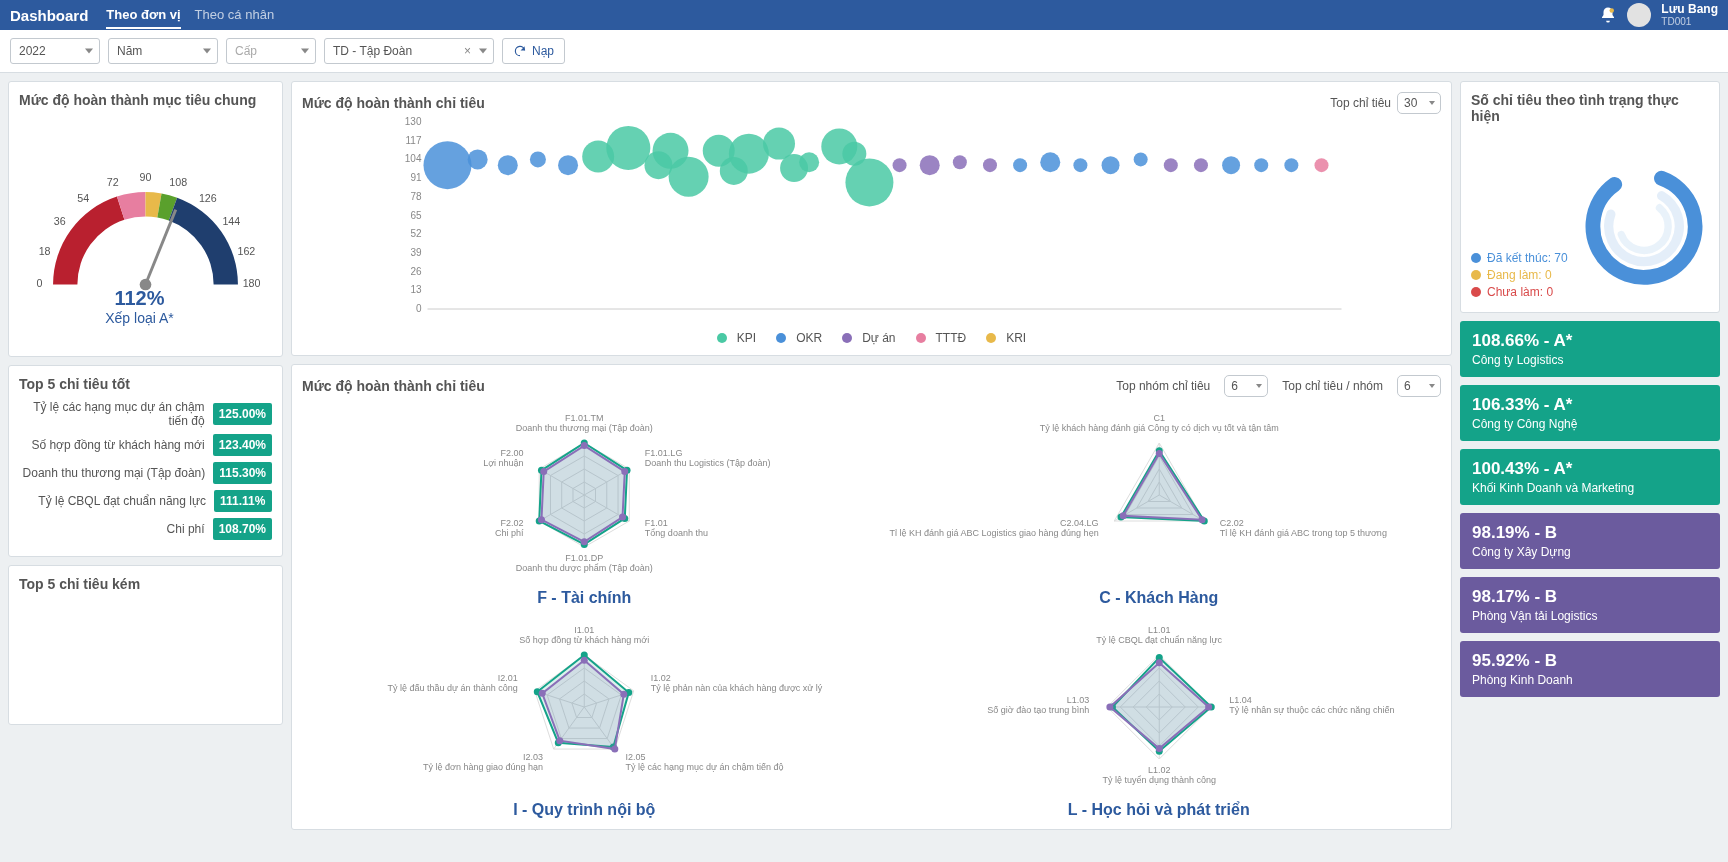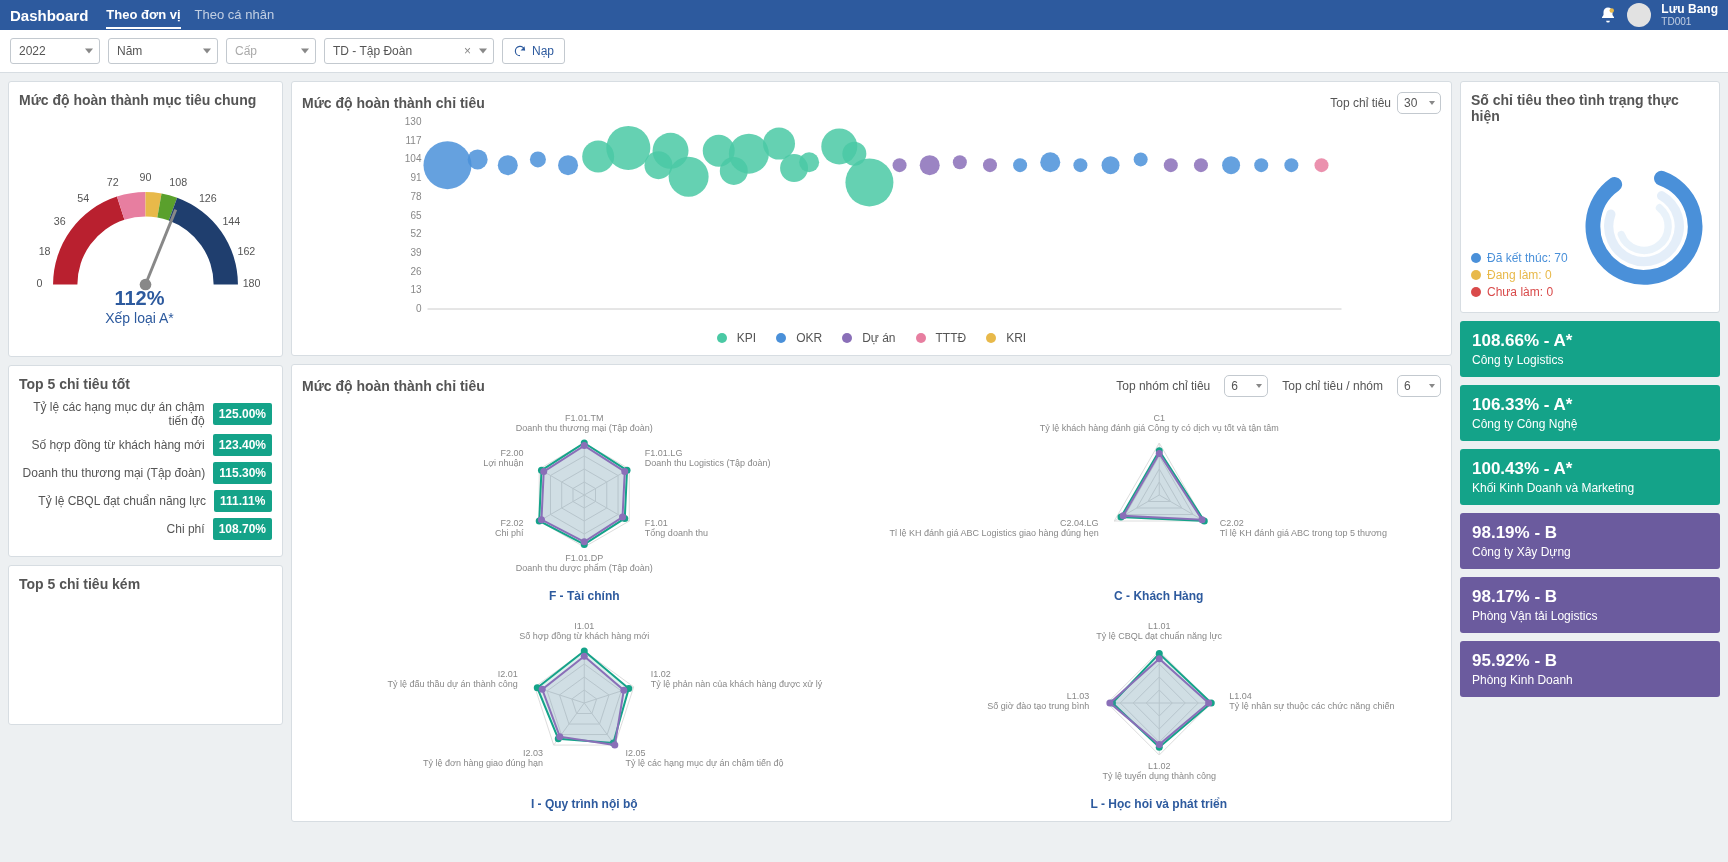--- a/index.html
+++ b/index.html
@@ -40,21 +40,21 @@
 .bubble-header{display:flex;justify-content:space-between;align-items:center}
 .bubble-controls{display:flex;align-items:center;gap:6px;font-size:12px;color:#555}
 svg text{font-family:Arial,Helvetica,sans-serif}
 .legend{display:flex;gap:20px;justify-content:center;margin-top:4px;font-size:12px;color:#555}
 .legend-item{display:flex;align-items:center;gap:10px}
 .dot{width:10px;height:10px;border-radius:50%}
 .donut-legend{font-size:12px}
 .donut-legend div{display:flex;align-items:center;gap:6px;margin:3px 0}
 .radar-grid{display:grid;grid-template-columns:1fr 1fr;gap:10px}
 .radar-cell{display:flex;flex-direction:column;align-items:center}
-.radar-title{color:#2d5a9e;font-size:12px;font-weight:bold;margin-top:4px}
+.radar-title{color:#2d5a9e;font-size:16px;font-weight:bold;margin-top:4px}
 .radar-label{font-size:9px;fill:#888}
 .score-card{color:#fff;border-radius:3px;padding:10px 12px}
 .score-main{font-size:17px;font-weight:bold}
 .score-sub{font-size:12px;margin-top:2px}
 .radar-controls{display:flex;gap:14px;align-items:center;font-size:12px;color:#555}
 .mini-sel{height:22px;border:1px solid #c3c9cf;border-radius:5px;background:#fff;display:flex;align-items:center;padding:0 20px 0 6px;position:relative;font-size:12px;color:#555;min-width:44px}
 .mini-sel .chev{position:absolute;right:5px;top:50%;transform:translateY(-50%);width:0;height:0;border-left:3px solid transparent;border-right:3px solid transparent;border-top:4px solid #888}
 </style>
 </head>
 <body>

